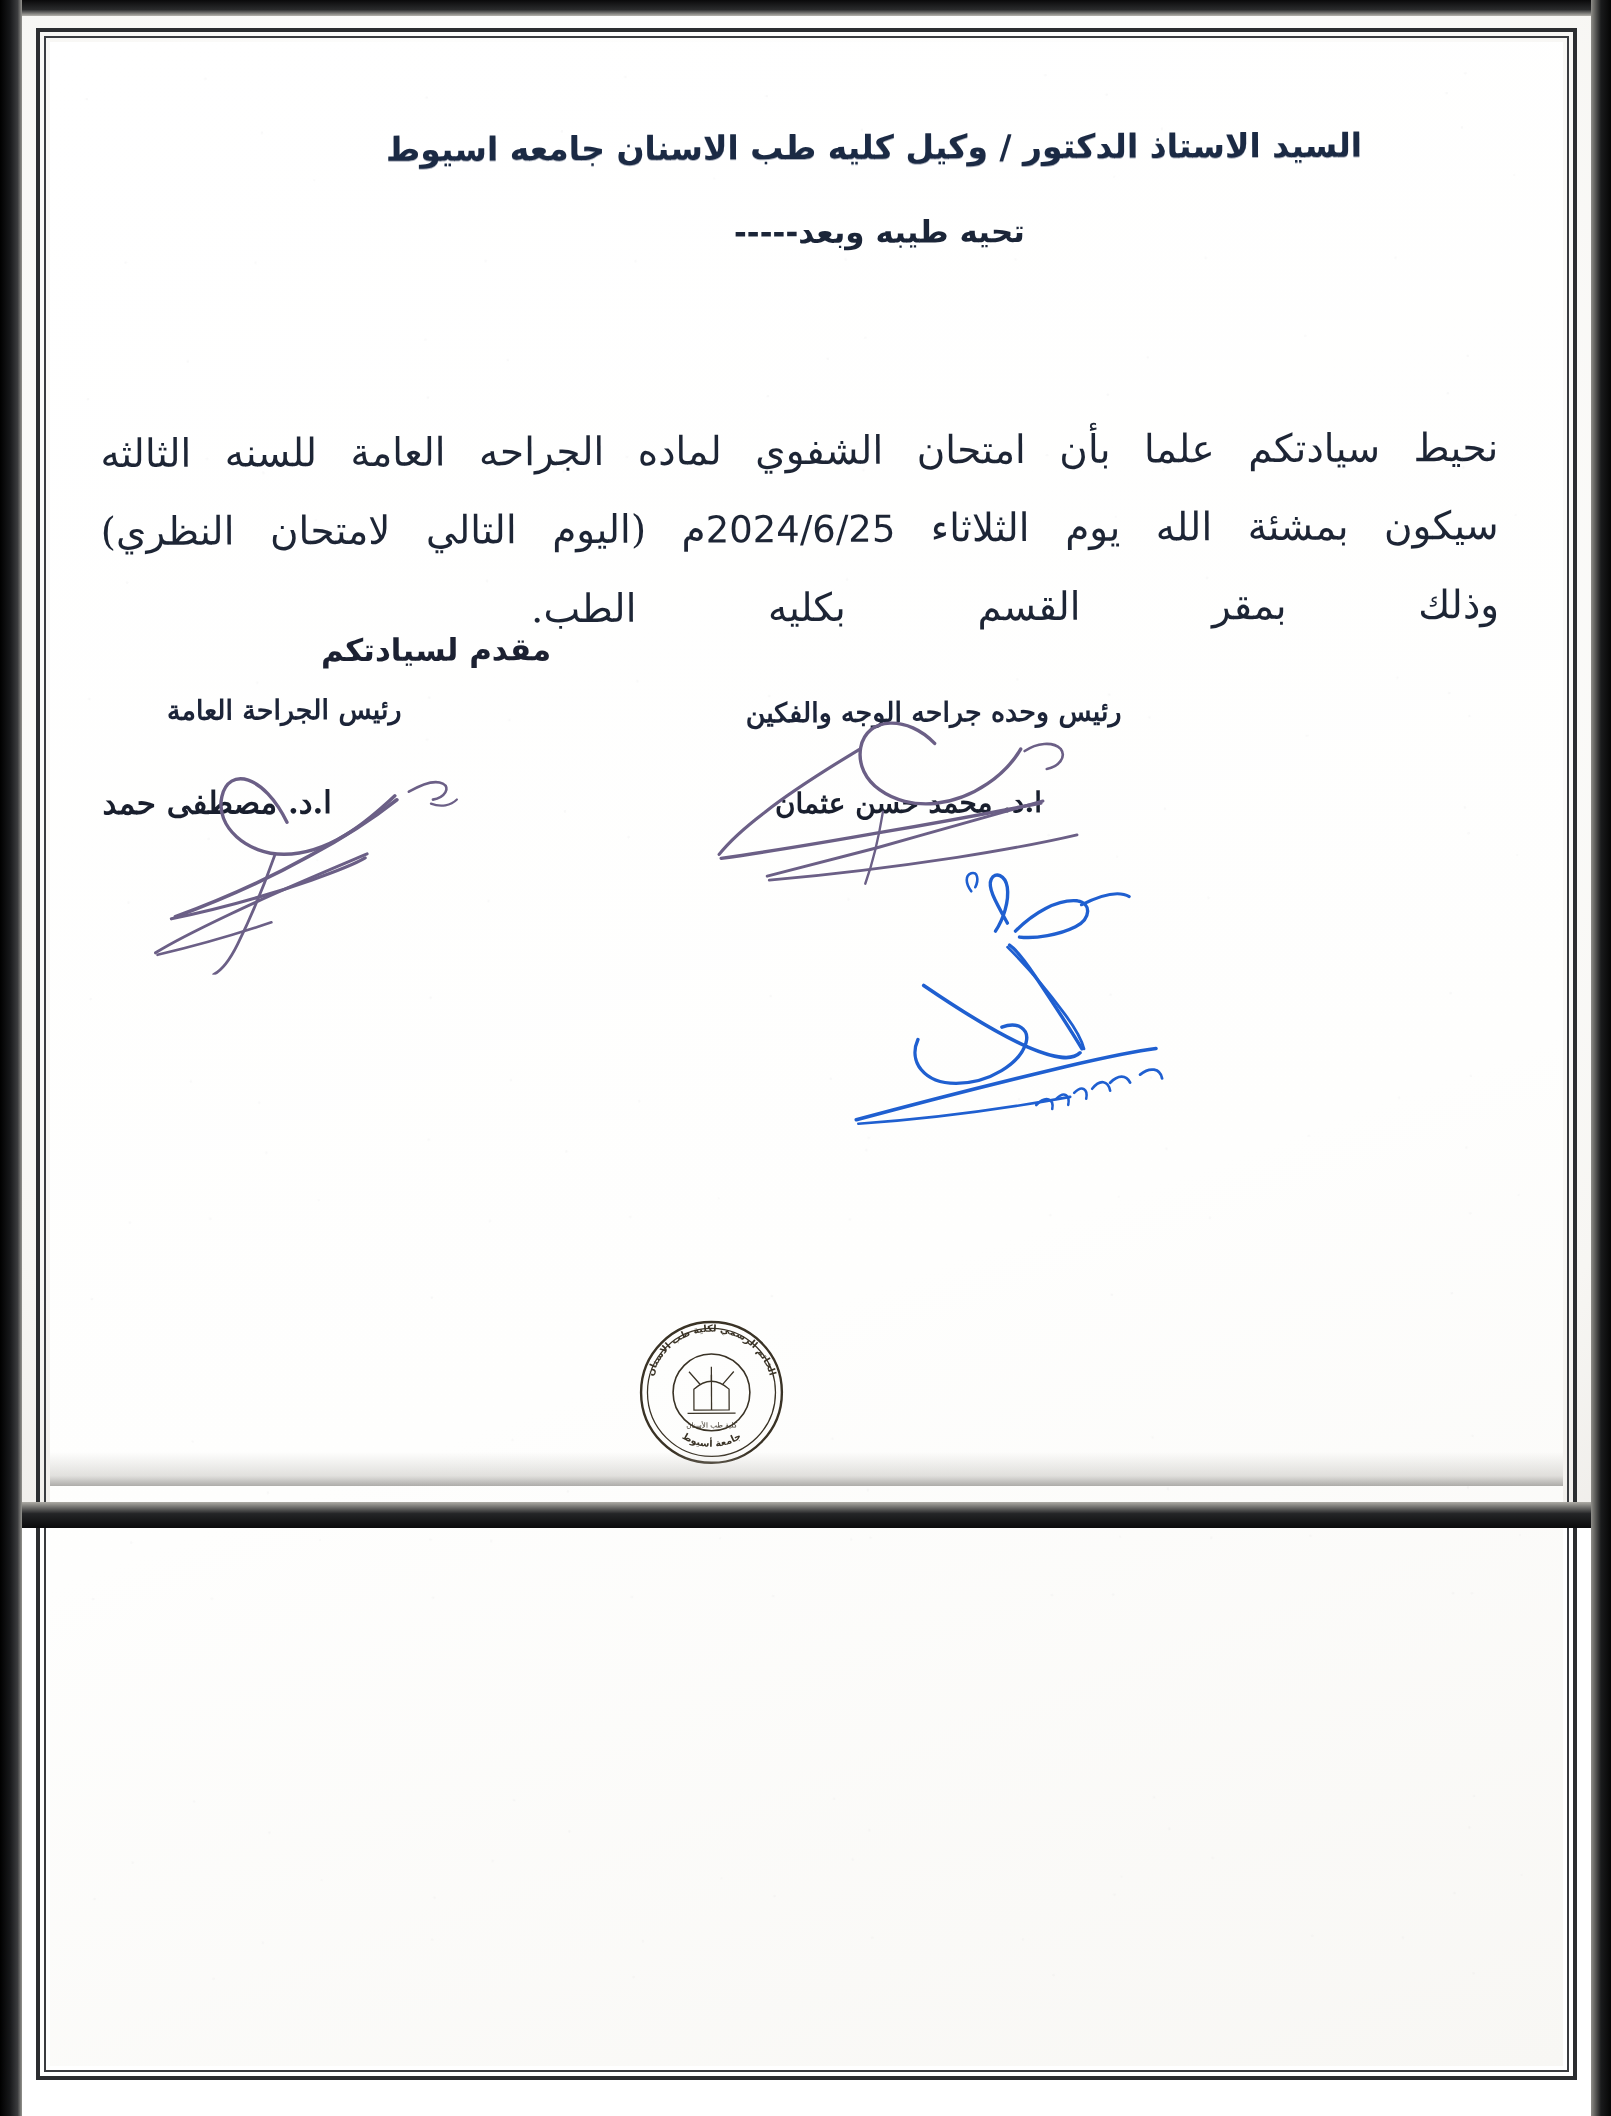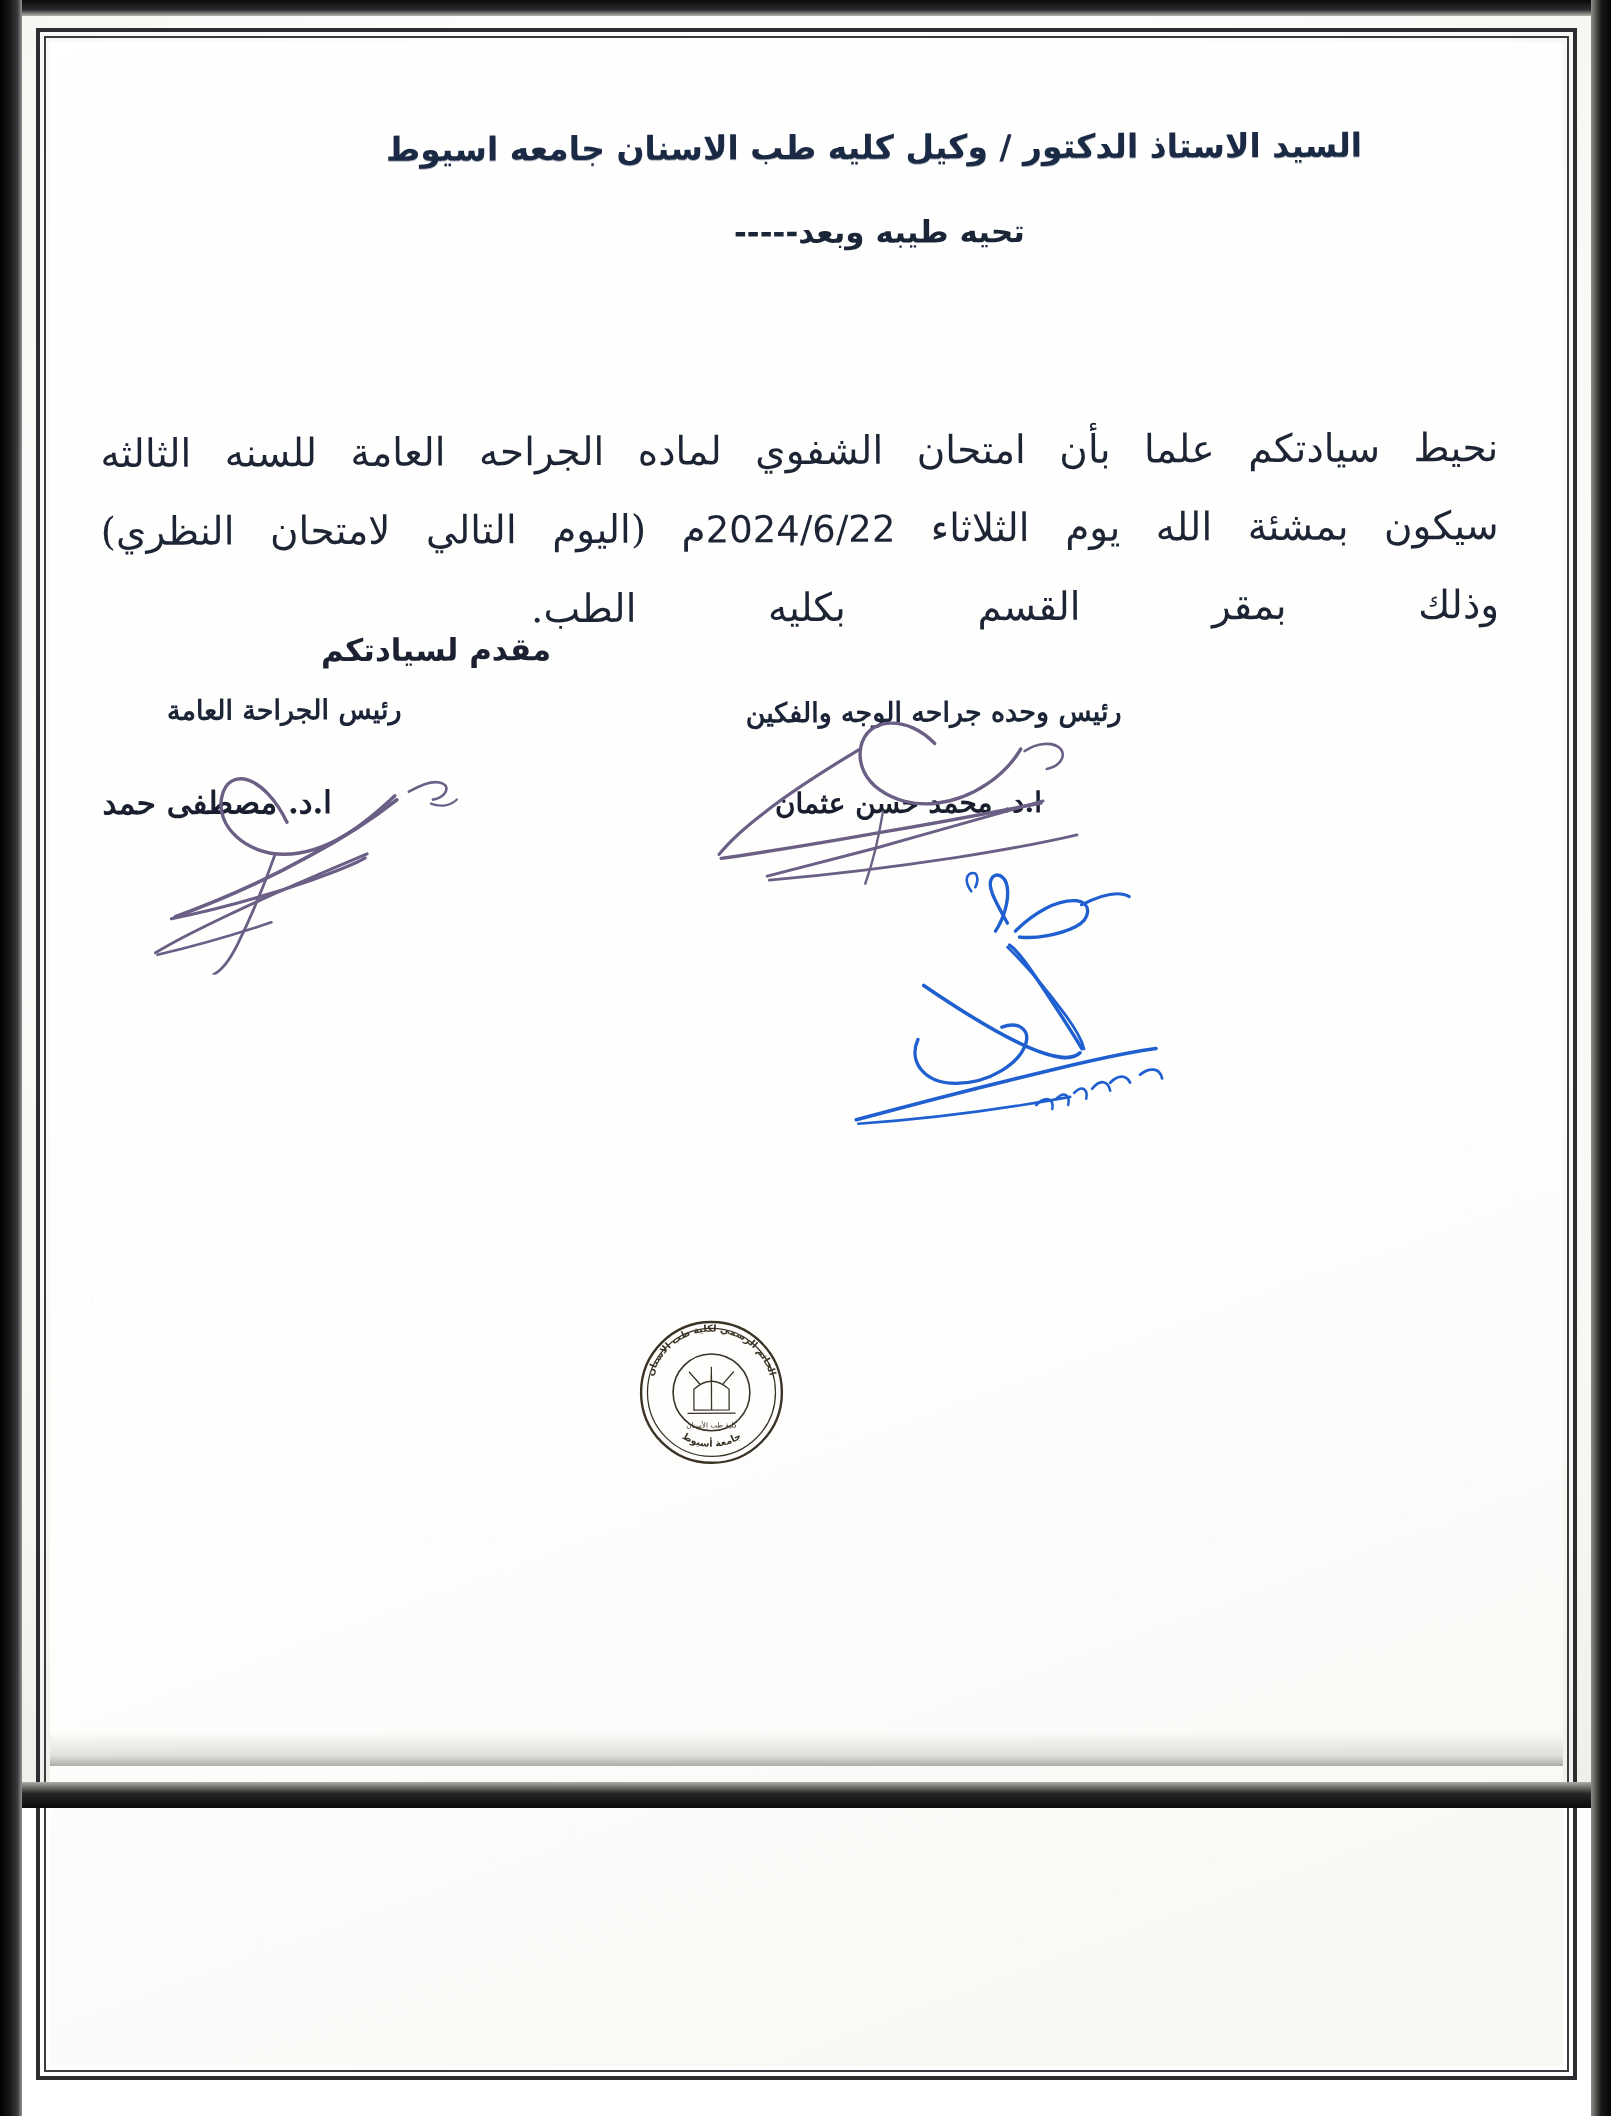--- a/index.html
+++ b/index.html
@@ -7,21 +7,21 @@
     width:1611px;height:2116px;
     background:#ffffff;
     font-family:"DejaVu Sans","Liberation Sans",sans-serif;
     overflow:hidden;
     position:relative;
   }
 
   
   #scan{
     position:absolute;
-    left:0;top:0;width:1611px;height:1808px;
+    left:0;top:0;width:1611px;height:1528px;
     background:
       radial-gradient(ellipse at 50% 40%, #ffffff 0%, #fdfdfc 55%, #f7f6f3 85%, #efedea 100%);
   }
   
   .scan-edge{position:absolute;background:#151617;}
   #edge-left{left:0;top:0;width:22px;height:2116px;
      background:linear-gradient(90deg,#000 0%,#17181a 45%,#3c3d3f 80%,#95948f 100%);}
   #edge-right{right:0;top:0;width:20px;height:2116px;
      background:linear-gradient(270deg,#050505 0%,#1a1b1c 50%,#8e8d88 100%);}
   #edge-top{left:0;top:0;width:1611px;height:16px;
@@ -169,21 +169,21 @@
   <div id="frame-inner2"></div>
 
   <div id="content">
 
     <div id="header-line" class="ar">السيد الاستاذ الدكتور / وكيل كليه طب الاسنان جامعه اسيوط</div>
 
     <div id="greeting-line" class="ar">تحيه طيبه وبعد-----</div>
 
     <div id="body-para" class="ar">
       <span class="ln l1">نحيط سيادتكم علما بأن امتحان الشفوي لماده الجراحه العامة للسنه الثالثه</span>
-      <span class="ln l2"><span>سيكون بمشئة الله يوم الثلاثاء</span> <span class="num">2024/6/22</span><span>م (اليوم التالي لامتحان النظري)</span></span>
+      <span class="ln l2"><span>سيكون بمشئة الله يوم الثلاثاء</span> <span class="num">2024/6/25</span><span>م (اليوم التالي لامتحان النظري)</span></span>
       <span class="ln l3">وذلك بمقر القسم بكليه الطب.</span>
     </div>
 
     <div id="submitted" class="ar">مقدم لسيادتكم</div>
 
     <div id="sig-label-left" class="sig-label ar">رئيس الجراحة العامة</div>
     <div id="sig-name-left" class="sig-name ar">ا.د. مصطفى حمد</div>
 
     <div id="sig-label-right" class="sig-label ar">رئيس وحده جراحه الوجه والفكين</div>
     <div id="sig-name-right" class="sig-name ar">ا.د. محمد حسن عثمان</div>

